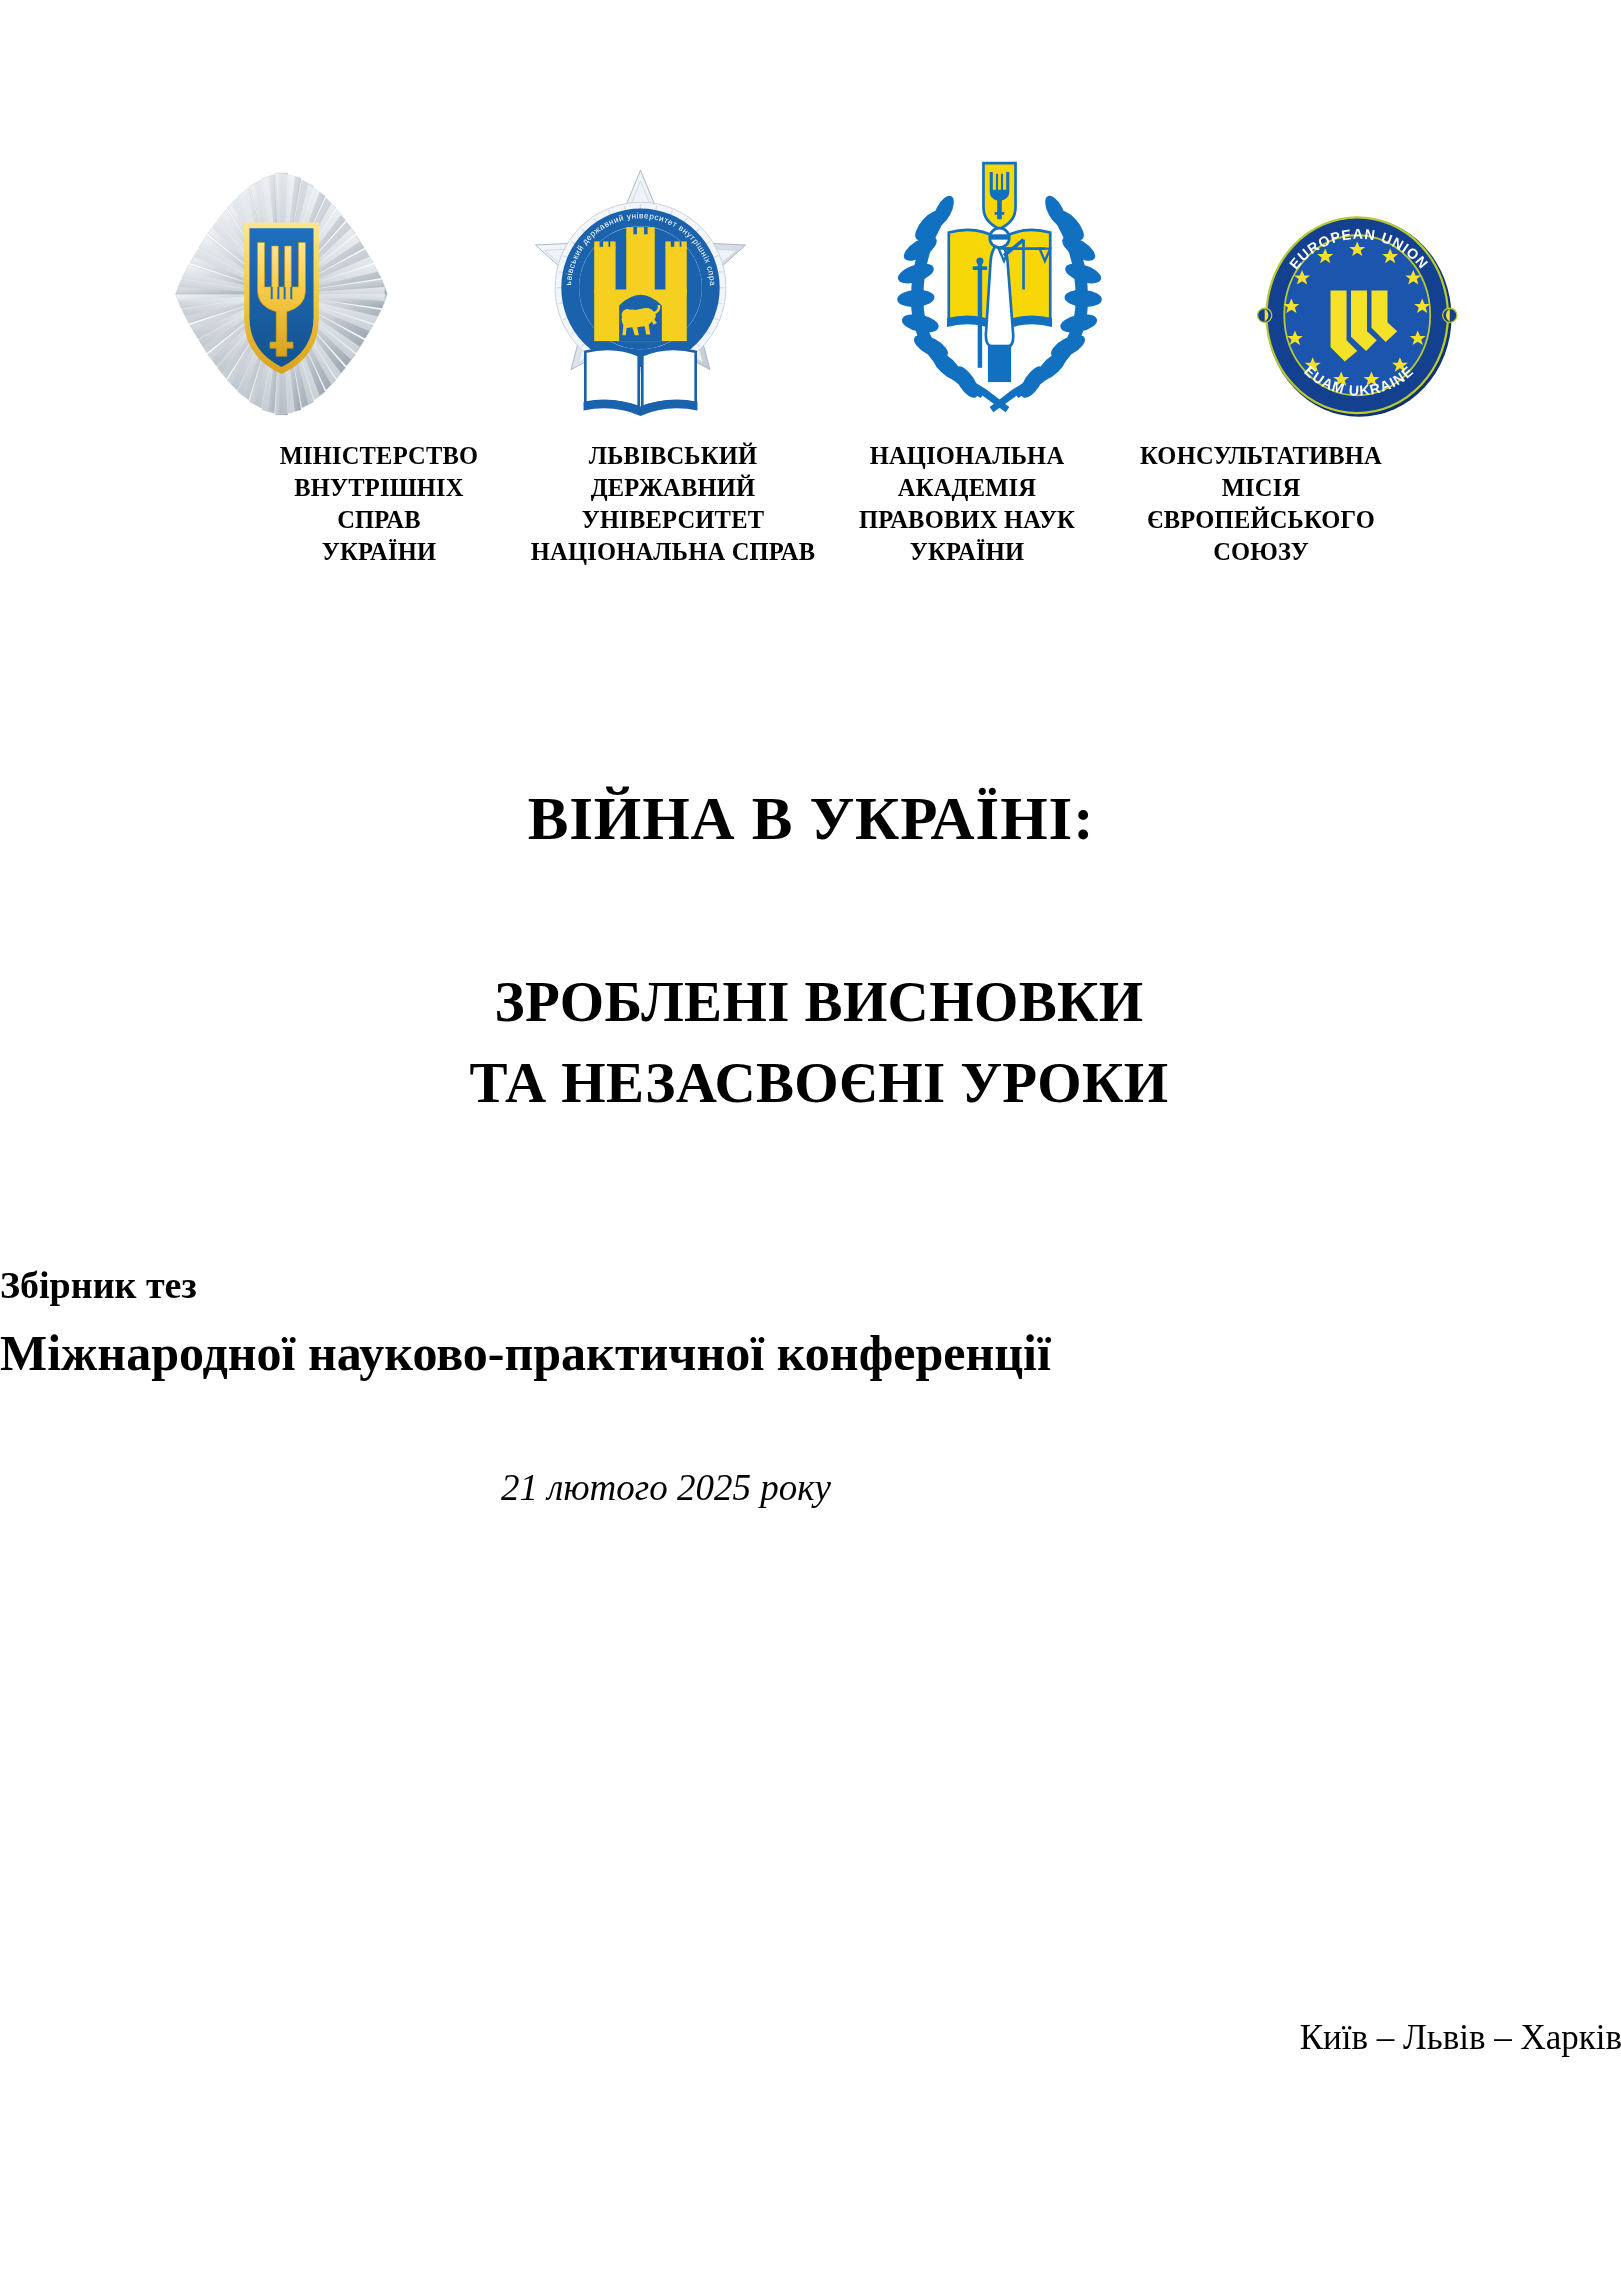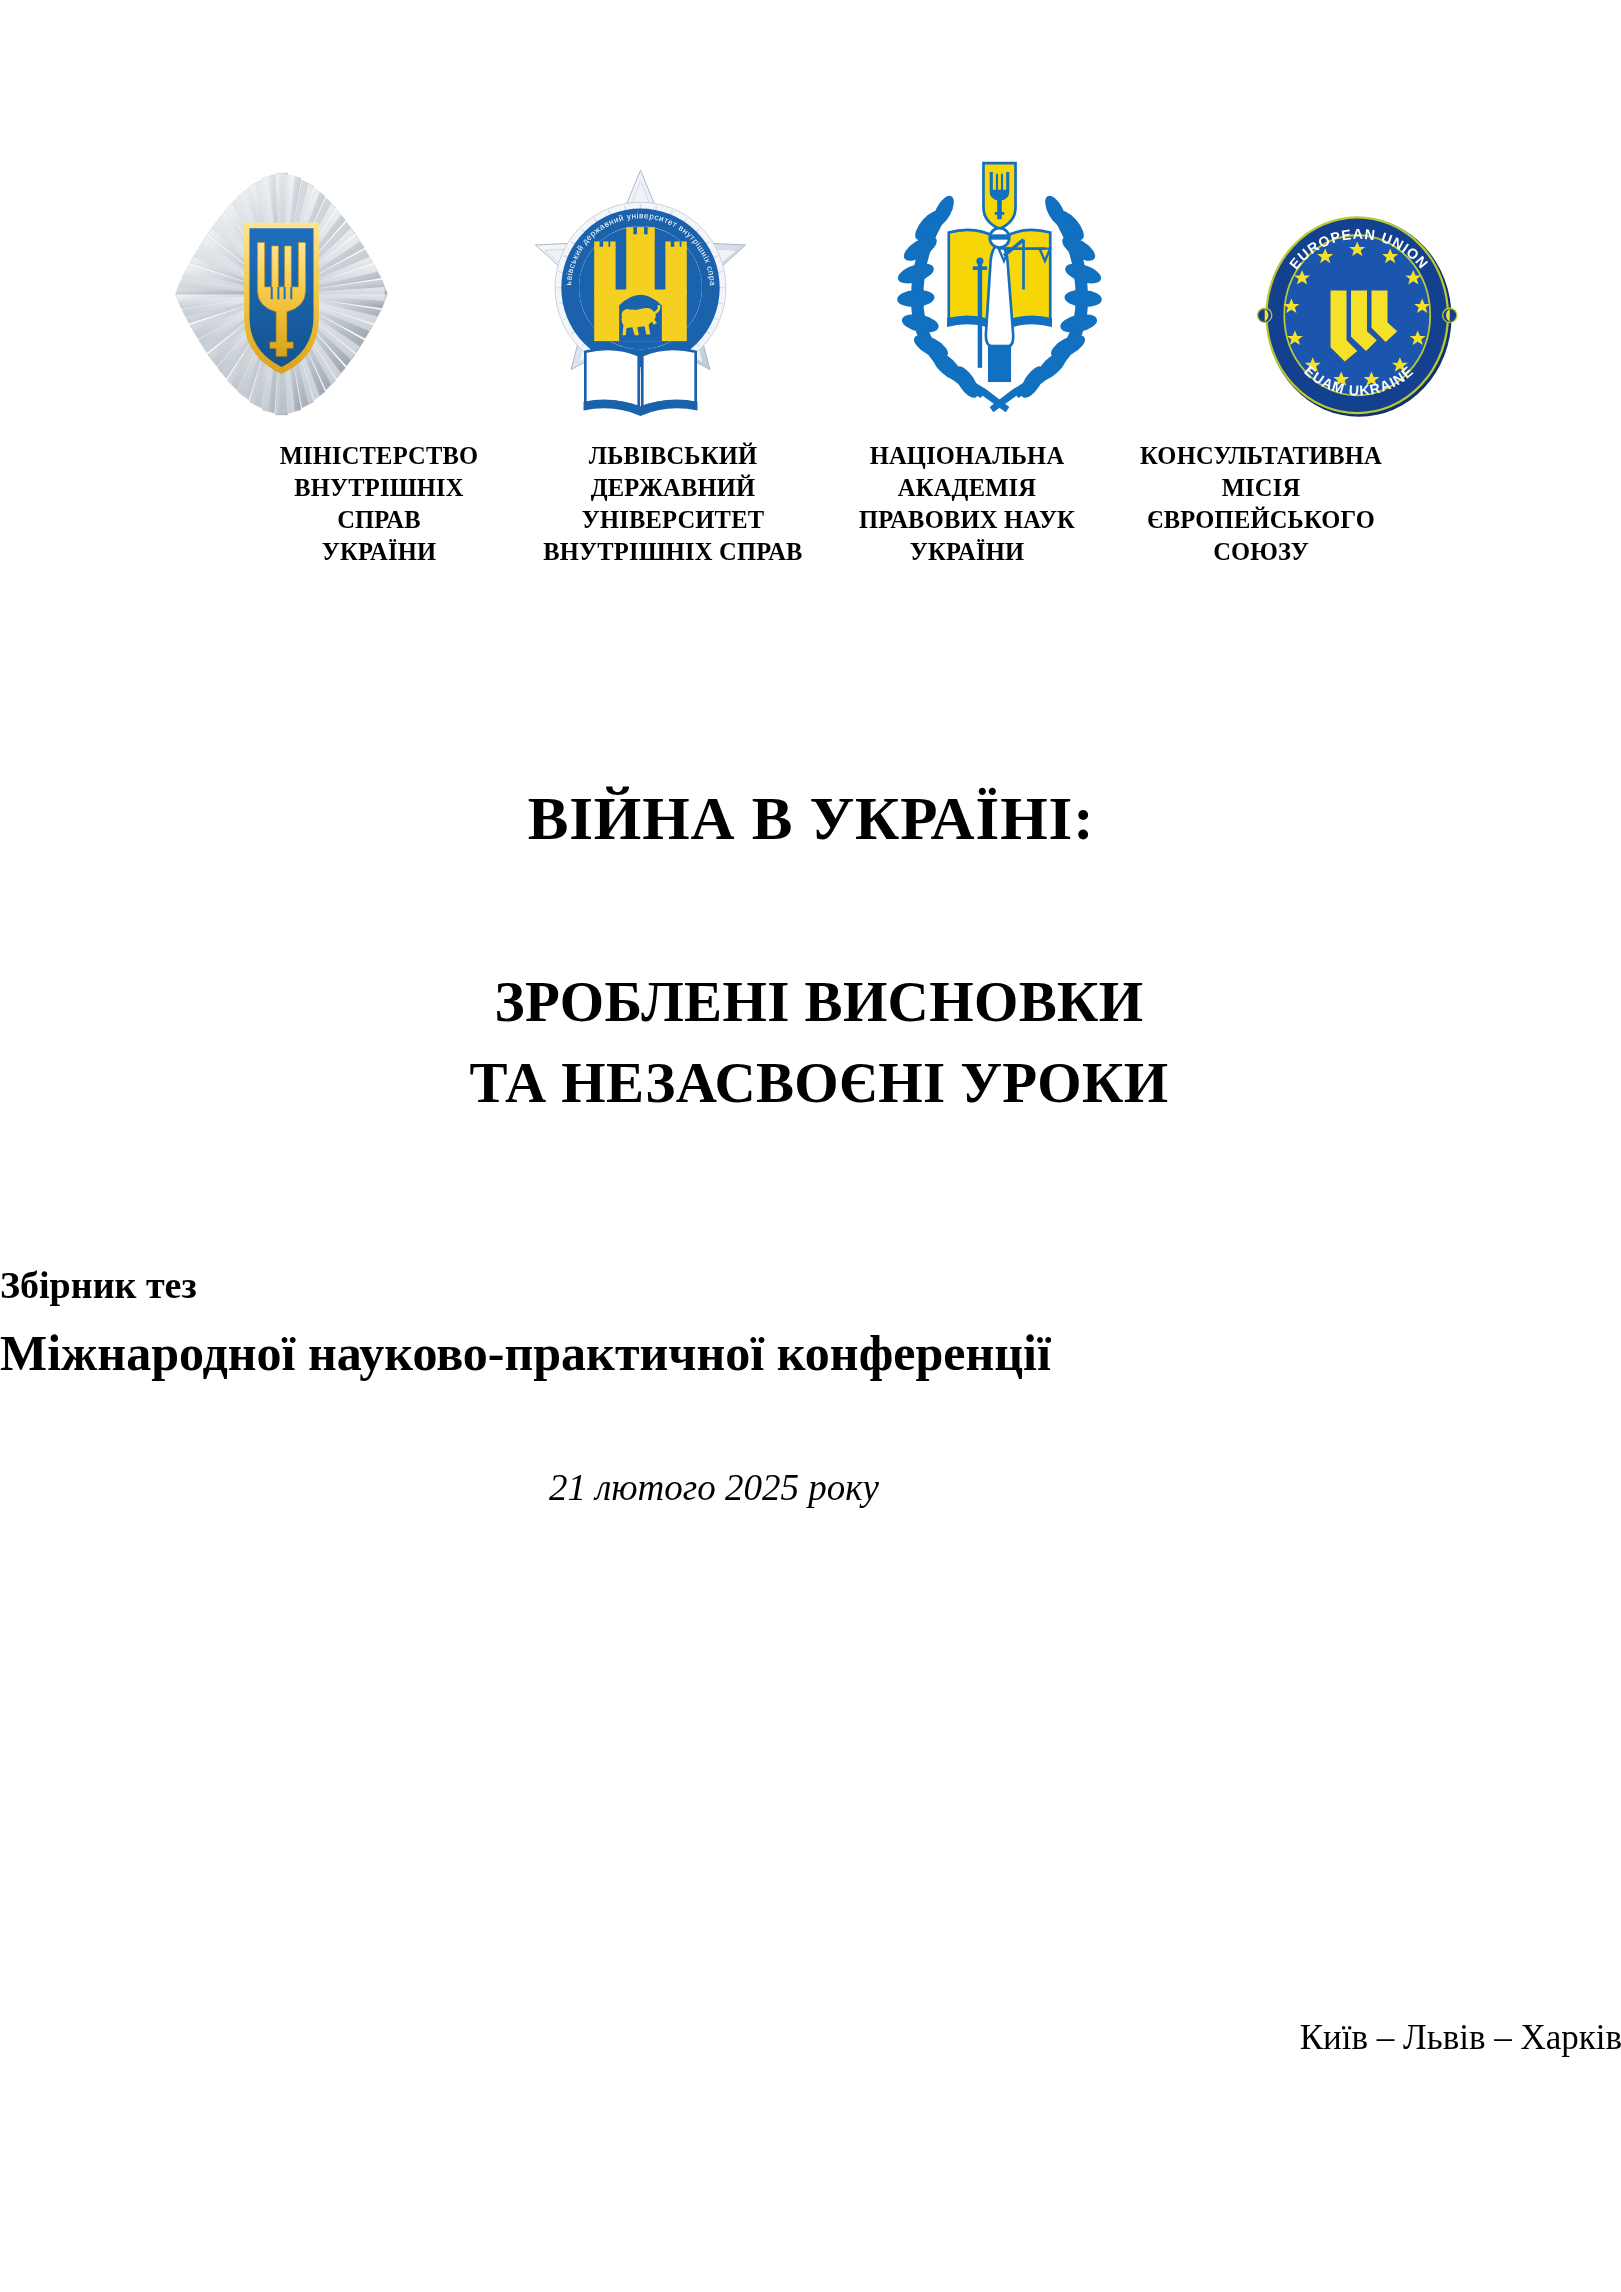--- a/index.html
+++ b/index.html
@@ -101,21 +101,20 @@
   .conf-line2 { font-size: 50px; }
 
   .conf-date {
     position: absolute;
     top: 1466px;
     left: 0;
     width: 1332px;
     text-align: center;
     font-style: italic;
     font-size: 37px;
-    margin-left: 48px;
   }
 
   
   .footer-cities {
     position: absolute;
     top: 2018px;
     left: 0;
     width: 1622px;
     text-align: right;
     font-size: 35px;
@@ -475,21 +474,21 @@
   </div>
 
   <div class="org-row">
     <div class="org-col">МІНІСТЕРСТВО
 ВНУТРІШНІХ
 СПРАВ
 УКРАЇНИ</div>
     <div class="org-col">ЛЬВІВСЬКИЙ
 ДЕРЖАВНИЙ
 УНІВЕРСИТЕТ
-ВНУТРІШНІХ СПРАВ</div>
+НАЦІОНАЛЬНА СПРАВ</div>
     <div class="org-col">НАЦІОНАЛЬНА
 АКАДЕМІЯ
 ПРАВОВИХ НАУК
 УКРАЇНИ</div>
     <div class="org-col">КОНСУЛЬТАТИВНА
 МІСІЯ
 ЄВРОПЕЙСЬКОГО
 СОЮЗУ</div>
   </div>
 

